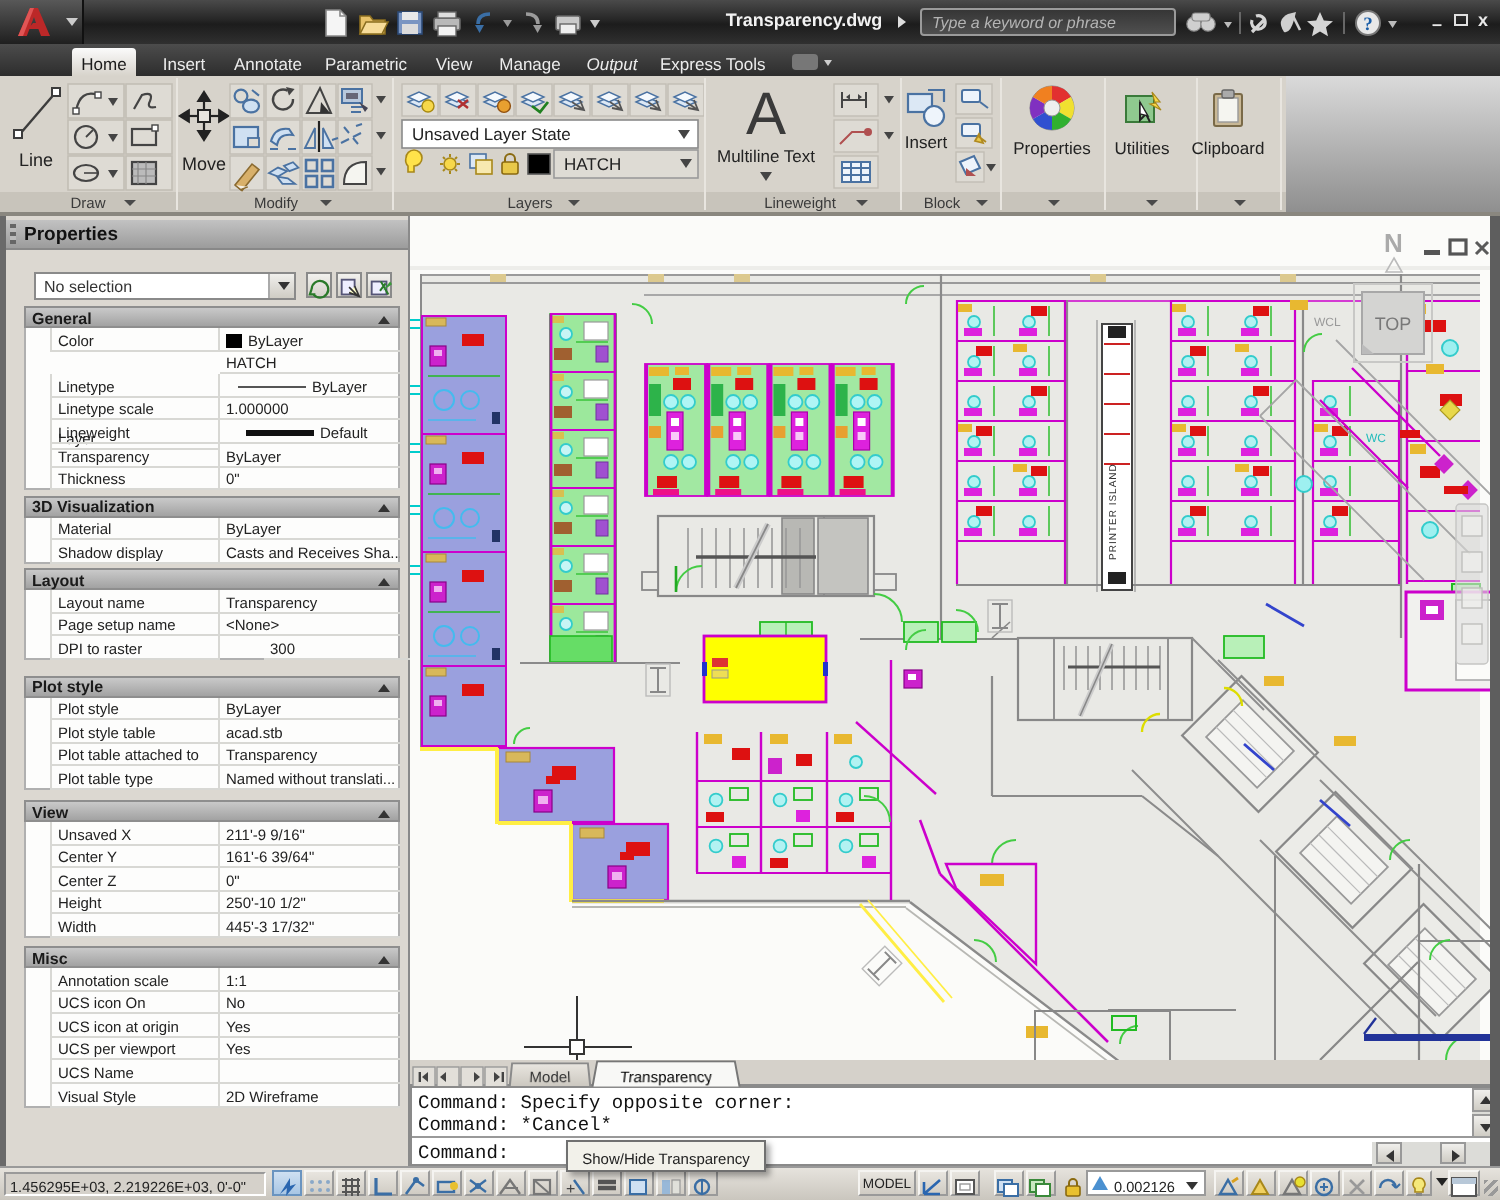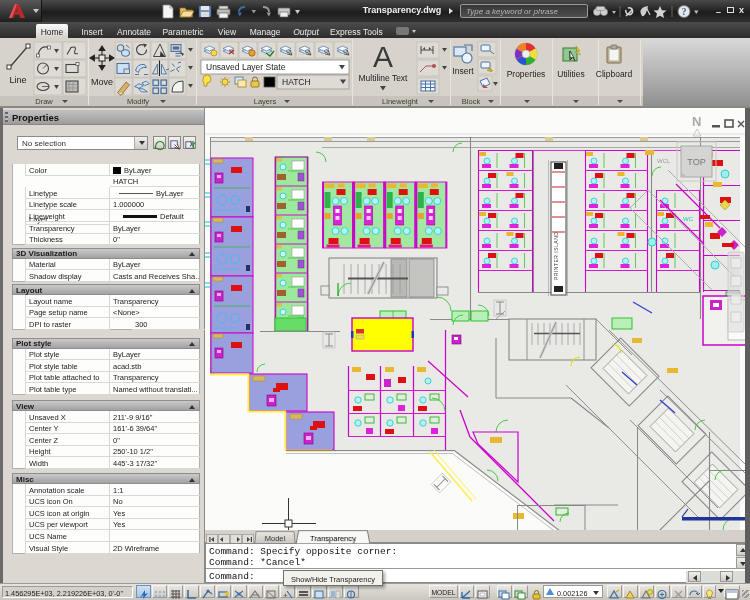--- a/index.html
+++ b/index.html
@@ -382,20 +382,24 @@
       </svg></div>
     <div class="abs" style="left:165px;top:28px;width:13px;height:13px;background:linear-gradient(180deg,#f2f1ee,#d5d2ca);border:1px solid #8a8a8a;"><svg width="12" height="12" viewBox="0 0 13 13">
         <rect x="2" y="2" width="7" height="8" fill="#eef" stroke="#557"></rect>
         <path d="M6 6 l5 5 m-2 -5.5 l2.5 5.5 l-5.5 -2" stroke="#333" stroke-width="0.9" fill="#ffc"></path>
       </svg></div>
     <div class="abs" style="left:180px;top:28px;width:13px;height:13px;background:linear-gradient(180deg,#f2f1ee,#d5d2ca);border:1px solid #8a8a8a;"><svg width="12" height="12" viewBox="0 0 13 13">
         <rect x="2" y="3" width="8" height="7" fill="#eef" stroke="#557"></rect>
         <path d="M7 3 l4 7 m-4.5 -2 l3 -4" stroke="#2a7a2a" stroke-width="1.1" fill="none"></path>
         <path d="M8 8 l4 -5 l1 1.5 Z" fill="#3a9a3a"></path>
       </svg></div>
+    <div class="abs" style="left:9px;top:45px;width:188px;height:11px;background:linear-gradient(180deg,#c9c9c9,#a2a2a2);border:1px solid #8e8e8e;">
+      <div class="abs" style="left:3px;top:0.5px;font-size:8px;font-weight:bold;color:#1a1a1a;">General</div>
+      <div class="abs" style="right:4px;top:3.5px;width:0;height:0;border-left:3px solid transparent;border-right:3px solid transparent;border-bottom:4px solid #333;"></div>
+    </div>
     <div class="abs" style="left:9px;top:56px;width:188px;height:81.2px;background:#fdfdfc;border:1px solid #b0b0b0;border-top:none;"></div>
     <div class="abs" style="left:22px;top:56.0px;width:85px;height:11.6px;border-bottom:1px solid #d8d8d4;border-left:1px solid #d8d8d4;border-right:1px solid #d8d8d4;font-size:7.5px;color:#222;padding:1.5px 0 0 3px;overflow:hidden;white-space:nowrap;">Color</div>
     <div class="abs" style="left:107px;top:56.0px;width:90px;height:11.6px;border-bottom:1px solid #d8d8d4;font-size:7.5px;color:#222;padding:1.5px 0 0 3px;overflow:hidden;white-space:nowrap;"><span style="display:inline-block;width:8px;height:7px;background:#000;margin-right:3px;vertical-align:-1px;"></span>ByLayer</div>
     <div class="abs" style="left:22px;top:67.6px;width:85px;height:11.6px;border-bottom:1px solid #d8d8d4;border-left:1px solid #d8d8d4;border-right:1px solid #d8d8d4;font-size:7.5px;color:#222;padding:1.5px 0 0 3px;overflow:hidden;white-space:nowrap;margin-top:38px;">Layer</div>
     <div class="abs" style="left:107px;top:67.6px;width:90px;height:11.6px;border-bottom:1px solid #d8d8d4;font-size:7.5px;color:#222;padding:1.5px 0 0 3px;overflow:hidden;white-space:nowrap;">HATCH</div>
     <div class="abs" style="left:22px;top:79.2px;width:85px;height:11.6px;border-bottom:1px solid #d8d8d4;border-left:1px solid #d8d8d4;border-right:1px solid #d8d8d4;font-size:7.5px;color:#222;padding:1.5px 0 0 3px;overflow:hidden;white-space:nowrap;">Linetype</div>
     <div class="abs" style="left:107px;top:79.2px;width:90px;height:11.6px;border-bottom:1px solid #d8d8d4;font-size:7.5px;color:#222;padding:1.5px 0 0 3px;overflow:hidden;white-space:nowrap;"><span style="display:inline-block;width:34px;height:1px;background:#555;margin:0 3px 2px 6px;"></span>ByLayer</div>
     <div class="abs" style="left:22px;top:90.8px;width:85px;height:11.6px;border-bottom:1px solid #d8d8d4;border-left:1px solid #d8d8d4;border-right:1px solid #d8d8d4;font-size:7.5px;color:#222;padding:1.5px 0 0 3px;overflow:hidden;white-space:nowrap;">Linetype scale</div>
     <div class="abs" style="left:107px;top:90.8px;width:90px;height:11.6px;border-bottom:1px solid #d8d8d4;font-size:7.5px;color:#222;padding:1.5px 0 0 3px;overflow:hidden;white-space:nowrap;">1.000000</div>
     <div class="abs" style="left:22px;top:102.4px;width:85px;height:11.6px;border-bottom:1px solid #d8d8d4;border-left:1px solid #d8d8d4;border-right:1px solid #d8d8d4;font-size:7.5px;color:#222;padding:1.5px 0 0 3px;overflow:hidden;white-space:nowrap;">Lineweight</div>

